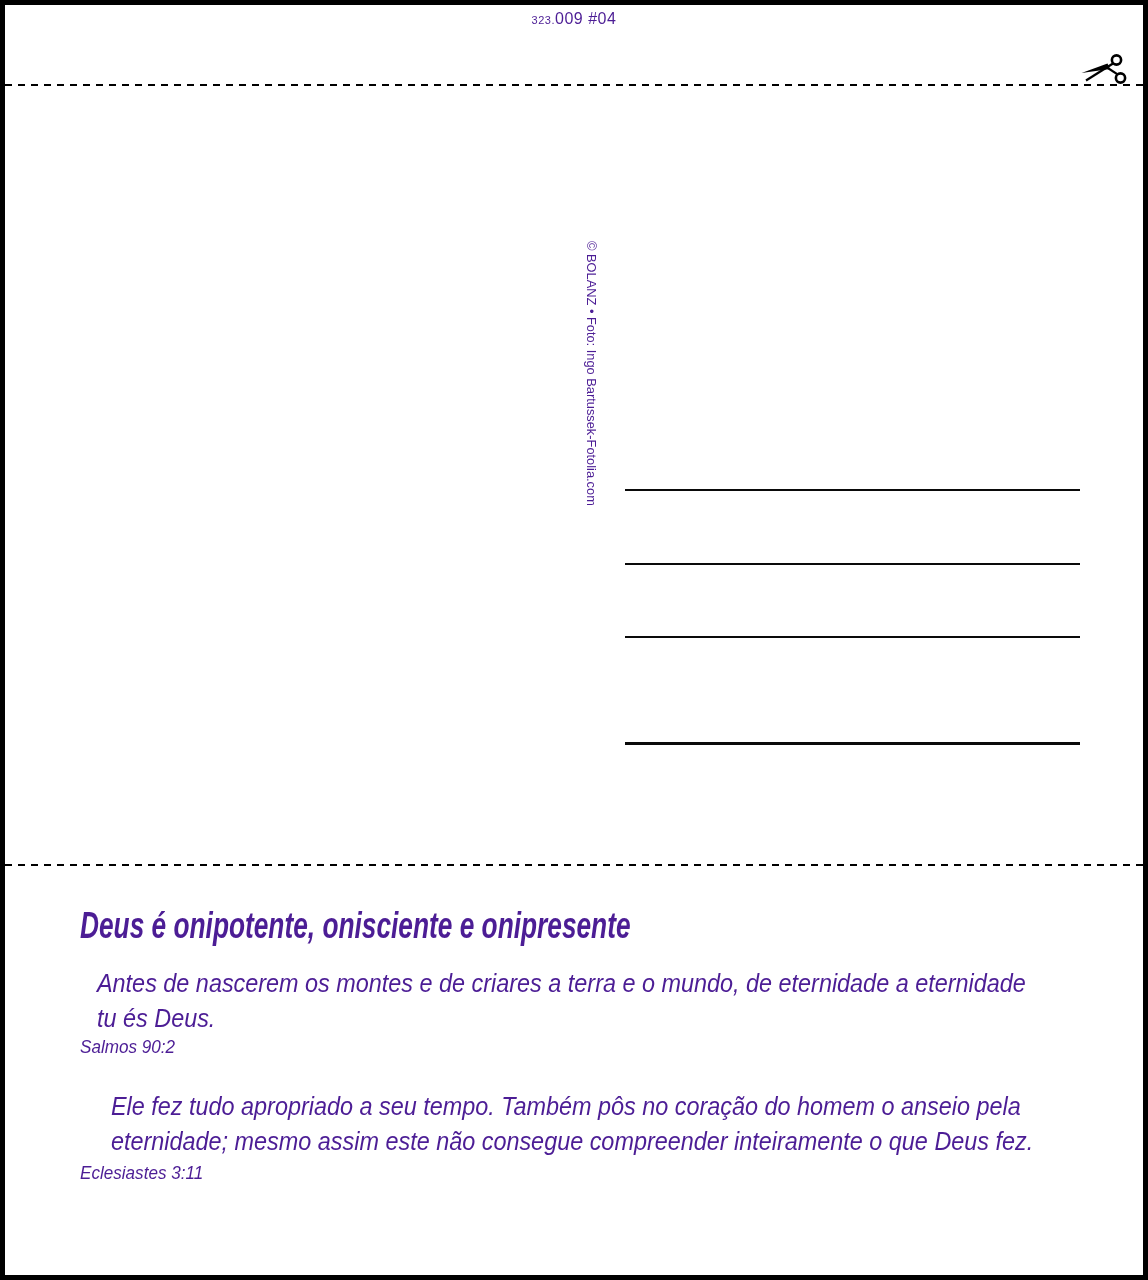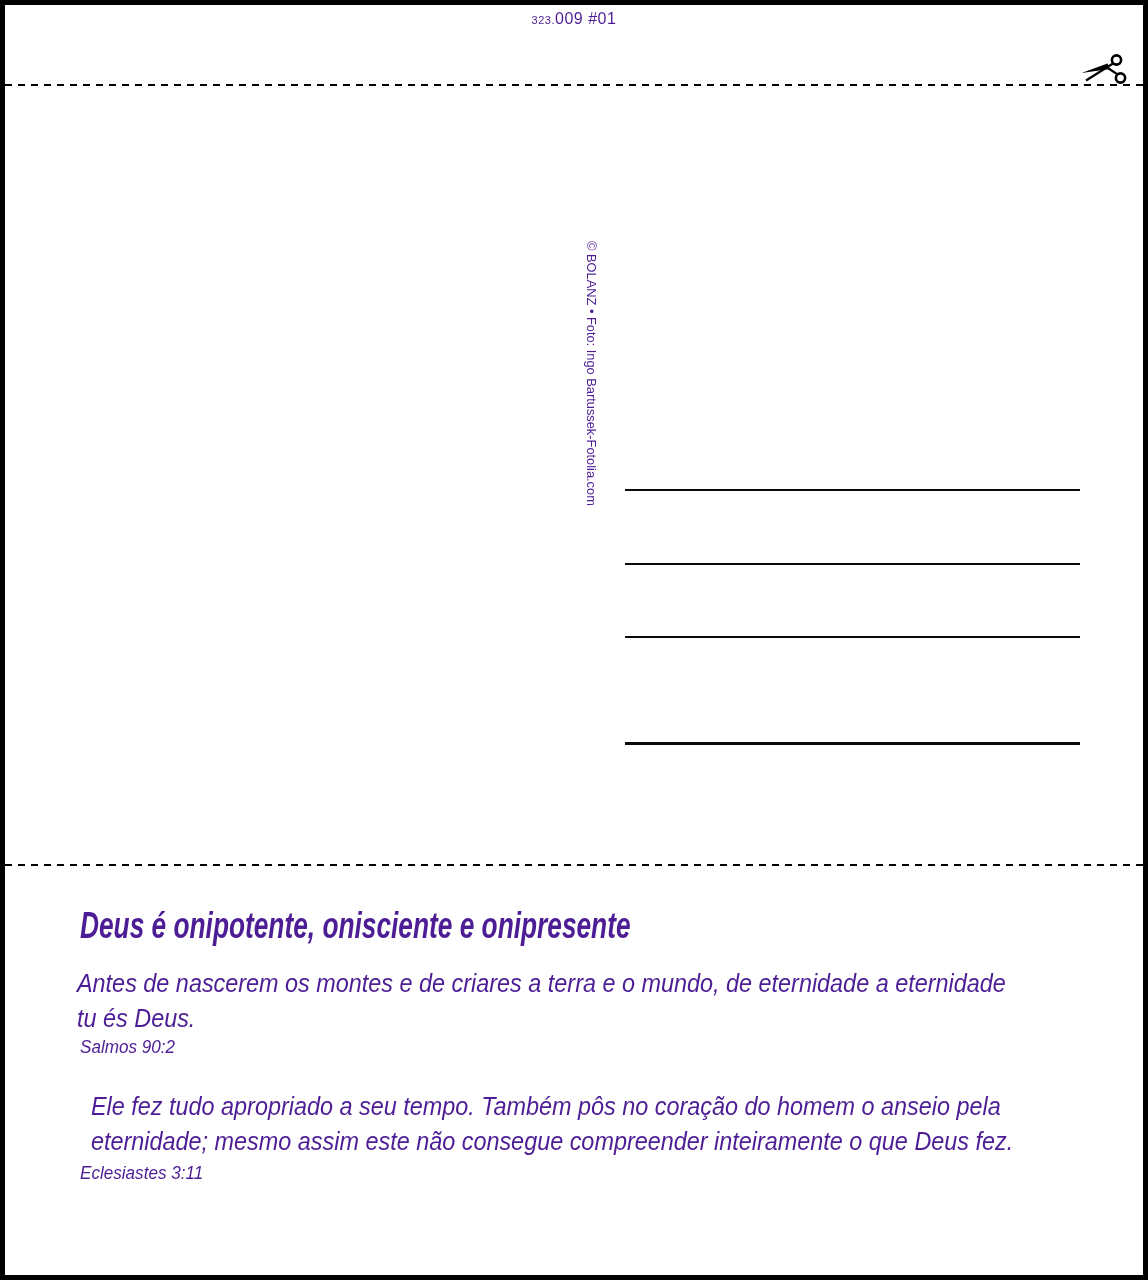--- a/index.html
+++ b/index.html
@@ -85,21 +85,21 @@
     font-size: 36px;
     line-height: 40px;
     font-weight: bold;
     font-style: italic;
     white-space: nowrap;
     transform: scaleX(0.73);
     transform-origin: 0 0;
   }
   .verse {
     position: absolute;
-    left: 72px;
+    left: 92px;
     font-style: italic;
   }
   .verse .vline {
     font-size: 26px;
     line-height: 35px;
     white-space: nowrap;
     transform: scaleX(0.9);
     transform-origin: 0 0;
   }
   .verse1 { top: 961px; }
@@ -117,21 +117,21 @@
   .ref1 { top: 1030px; }
   .ref2 { top: 1156px; }
 </style>
 </head>
 <body>
 
 <div class="page">
 
   <div class="code-label">
     <span class="code-small">323.</span>
-      <span class="code-large">009 #01</span>
+      <span class="code-large">009 #04</span>
   </div>
 
   <div class="cut-line top"></div>
   <svg class="scissors" viewBox="0 0 46 33" xmlns="http://www.w3.org/2000/svg">
     <circle cx="35.5" cy="7" r="4.6" fill="none" stroke="#000" stroke-width="2.6"></circle>
     <circle cx="39.5" cy="25" r="4.6" fill="none" stroke="#000" stroke-width="2.6"></circle>
     <path d="M0.5,20 L26.5,10.5 L29,16 Z" fill="#000"></path>
     <path d="M5,27.5 L32,10.5" stroke="#000" stroke-width="2.2" fill="none"></path>
     <path d="M24.5,13.5 L36.2,21.2" stroke="#000" stroke-width="2.2" fill="none"></path>
   </svg>

